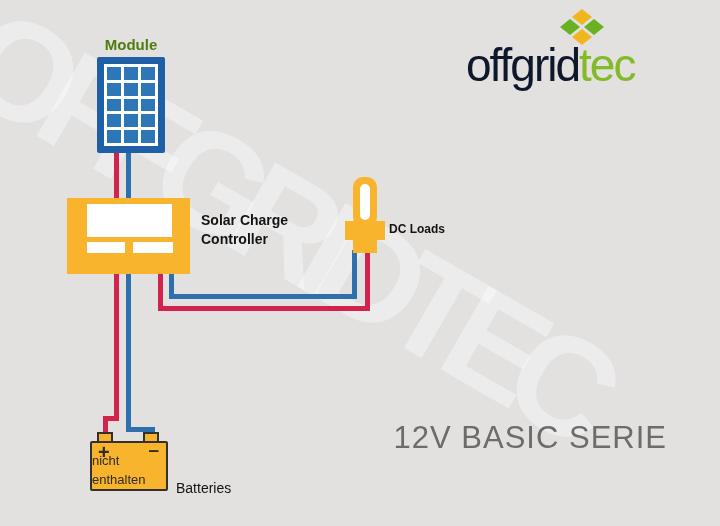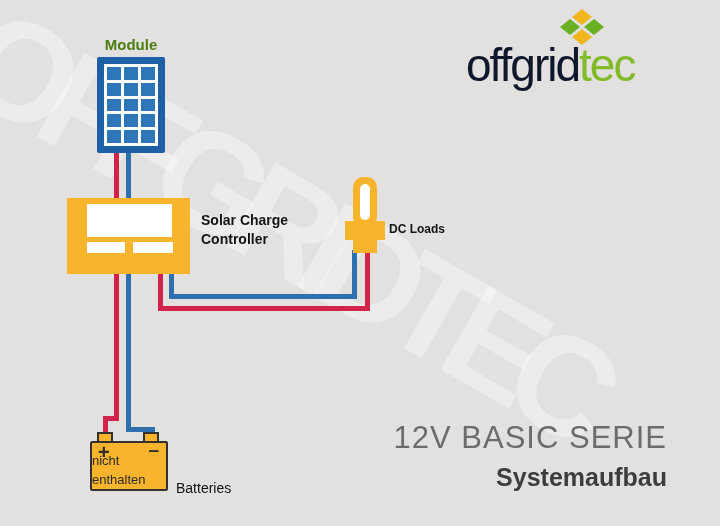--- a/index.html
+++ b/index.html
@@ -148,16 +148,15 @@
   <svg class="logo-diamonds" width="48" height="36" viewBox="0 0 48 36">
     <polygon points="24,0 34,8 24,16 14,8" fill="#f0b61e"></polygon>
     <polygon points="12,10 22,18 12,26 2,18" fill="#6ab023"></polygon>
     <polygon points="36,10 46,18 36,26 26,18" fill="#6ab023"></polygon>
     <polygon points="24,20 34,28 24,36 14,28" fill="#f0b61e"></polygon>
   </svg>
   <div class="logo-text"><span class="dark">offgrid</span><span class="green">tec</span></div>
 
   <div class="title-block">
     <div class="title-line1">12V BASIC SERIE</div>
-    <div class="title-line2">Systemaufbau</div>
   </div>
 
 </div>
 
 </body></html>

